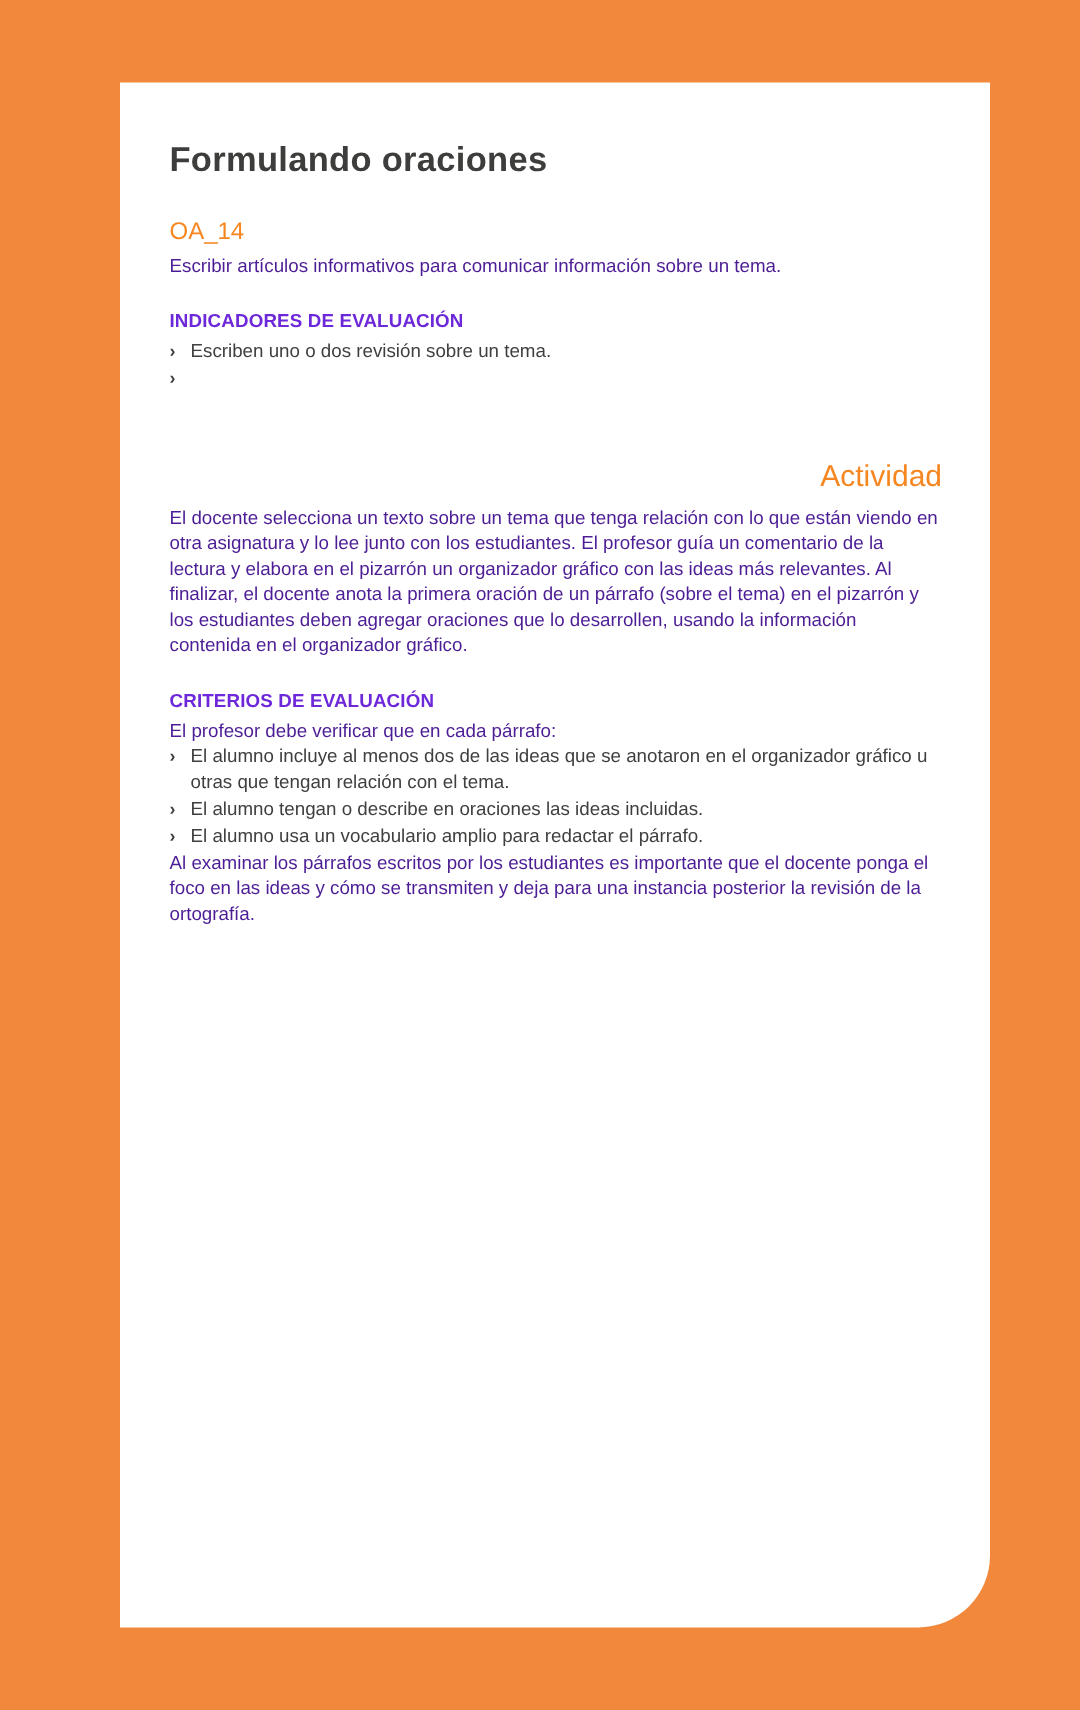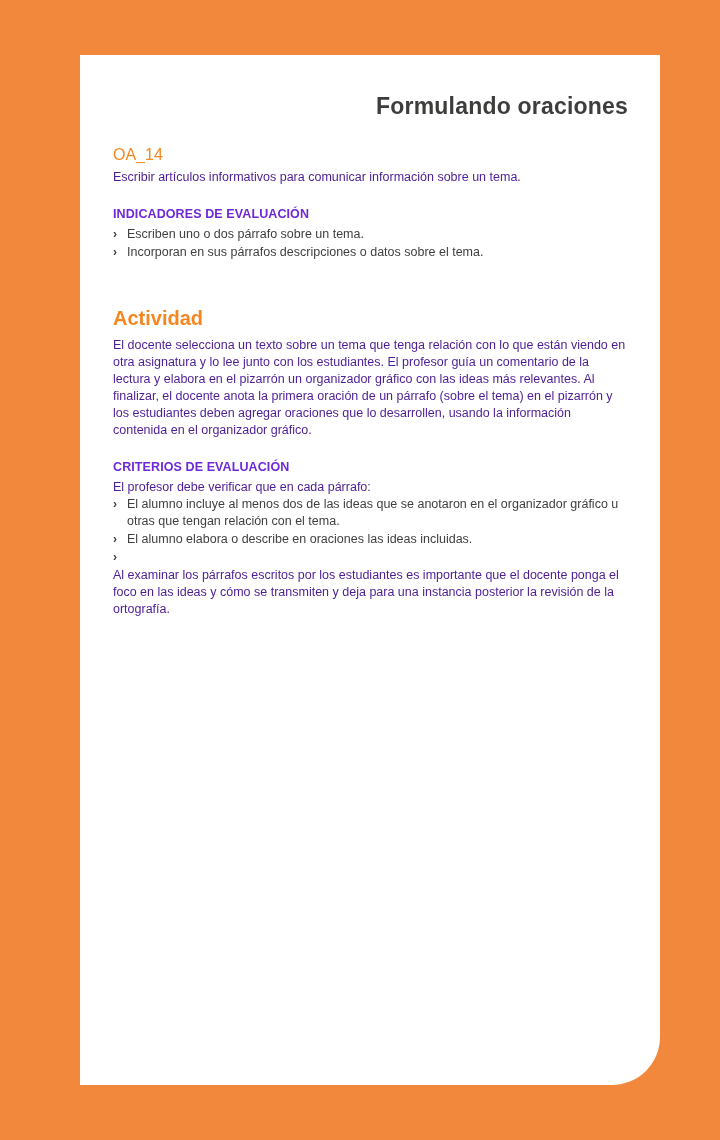--- a/index.html
+++ b/index.html
@@ -24,21 +24,20 @@
     background: var(--card-color, #FFFFFF);
     border-radius: 0 0 48px 0;
     padding: 38px 32px 0 33px;
   }
   h1.title {
     font-size: 23px;
     font-weight: bold;
     color: #3d3d3c;
     letter-spacing: 0.2px;
     margin: 0 0 26px 0;
-    text-align: right;
   }
   .oa-code {
     font-size: 16px;
     font-weight: normal;
     color: var(--accent-color, #F6861F);
     margin: 0 0 5px 0;
   }
   .body-text {
     font-size: 12.5px;
     line-height: 17px;
@@ -65,23 +64,24 @@
     margin: 0 0 1px 0;
   }
   ul.bullet-list .glyph {
     flex: 0 0 14px;
     font-weight: bold;
     color: #3f3f3e;
     font-size: 12px;
   }
   h2.actividad-heading {
     font-size: 20px;
-    font-weight: bold;
+    font-weight: normal;
     color: var(--accent-color, #F6861F);
     margin: 46px 0 7px 0;
+    text-align: right;
   }
   .criterios-heading {
     margin-top: 24px;
   }
   .outro {
     margin-top: 1px;
   }
 </style>
 </head>
 <body>
@@ -91,42 +91,42 @@
 
     <h1 class="title">Formulando oraciones</h1>
 
     <h2 class="oa-code">OA_14</h2>
     <p class="body-text">Escribir artículos informativos para comunicar información sobre un tema.</p>
 
     <h3 class="section-heading">INDICADORES DE EVALUACIÓN</h3>
     <ul class="bullet-list">
       <li>
         <span class="glyph">›</span>
-        <span>Escriben uno o dos párrafo sobre un tema.</span>
+        <span>Escriben uno o dos revisión sobre un tema.</span>
       </li>
       <li>
         <span class="glyph">›</span>
-        <span>Incorporan en sus párrafos descripciones o datos sobre el tema.</span>
       </li>
     </ul>
 
     <h2 class="actividad-heading">Actividad</h2>
     <p class="body-text">El docente selecciona un texto sobre un tema que tenga relación con lo que están viendo en otra asignatura y lo lee junto con los estudiantes. El profesor guía un comentario de la lectura y elabora en el pizarrón un organizador gráfico con las ideas más relevantes. Al finalizar, el docente anota la primera oración de un párrafo (sobre el tema) en el pizarrón y los estudiantes deben agregar oraciones que lo desarrollen, usando la información contenida en el organizador gráfico.</p>
 
     <h3 class="section-heading criterios-heading">CRITERIOS DE EVALUACIÓN</h3>
     <p class="body-text">El profesor debe verificar que en cada párrafo:</p>
     <ul class="bullet-list">
       <li>
         <span class="glyph">›</span>
         <span>El alumno incluye al menos dos de las ideas que se anotaron en el organizador gráfico u otras que tengan relación con el tema.</span>
       </li>
       <li>
         <span class="glyph">›</span>
-        <span>El alumno elabora o describe en oraciones las ideas incluidas.</span>
+        <span>El alumno tengan o describe en oraciones las ideas incluidas.</span>
       </li>
       <li>
         <span class="glyph">›</span>
+        <span>El alumno usa un vocabulario amplio para redactar el párrafo.</span>
       </li>
     </ul>
     <p class="body-text outro">Al examinar los párrafos escritos por los estudiantes es importante que el docente ponga el foco en las ideas y cómo se transmiten y deja para una instancia posterior la revisión de la ortografía.</p>
 
   </div>
 </div>
 
 </body></html>

